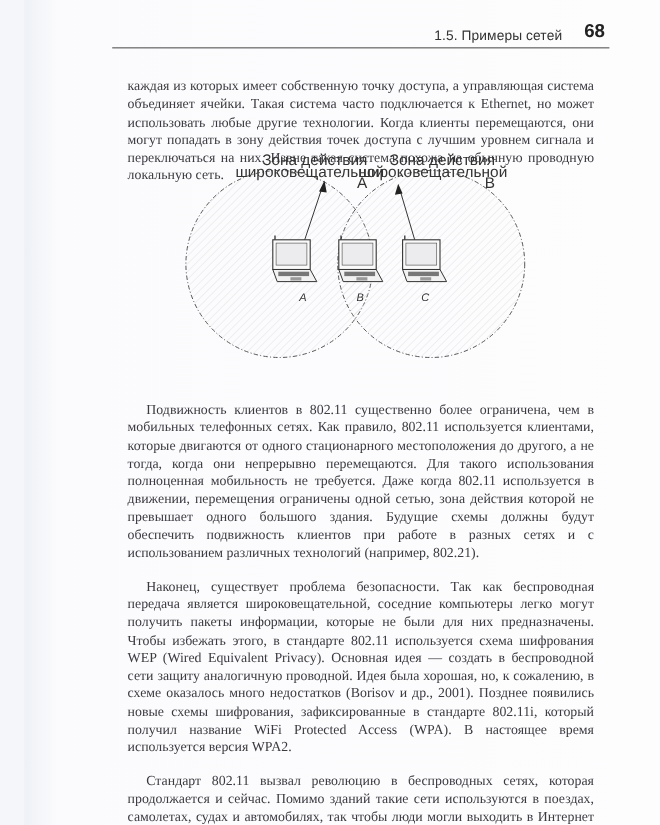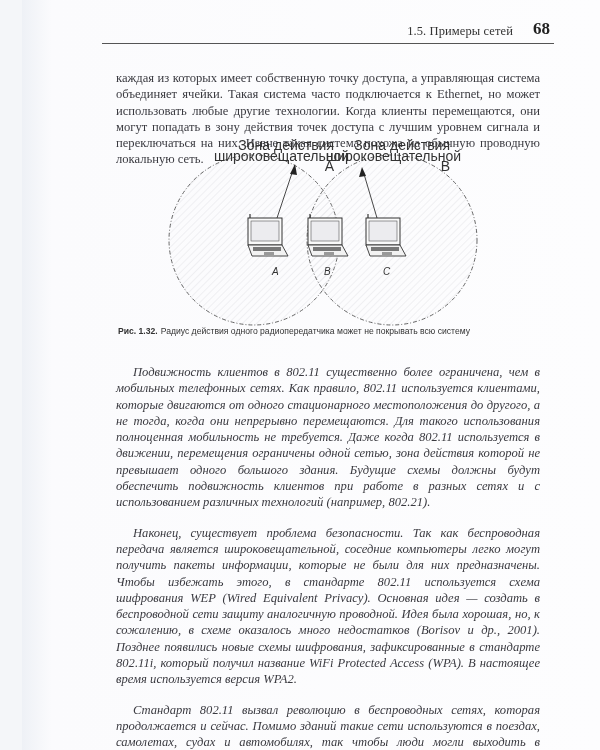--- a/index.html
+++ b/index.html
@@ -16,38 +16,38 @@
       width: 578px; height: 750px;
       background: linear-gradient(90deg, #eef1f6 0px, #fbfbfd 30px, #fdfdfe 100%);
     }
     .running-head {
       position: absolute;
       left: 80px; top: 18px;
       width: 452px; height: 26px;
       border-bottom: 1px solid #555;
       display: flex; justify-content: flex-end; align-items: flex-end;
       padding-bottom: 4px;
-      font-family: Liberation Serif, serif;
+      font-family: Liberation Sans, sans-serif;
     }
     .running-head .section {
       font-size: 12.5px; color: #333; margin-right: 20px; letter-spacing: 0.1px;
     }
     .running-head .page-num {
       font-size: 17px; font-weight: bold; color: #222; margin-right: 4px;
     }
     .text {
       position: absolute;
       left: 80px; width: 452px;
       font-size: 12.6px;
       line-height: 16.3px;
       text-align: justify;
       color: #3a3a40;
     }
     .text p { margin: 14px; }
-    .text p.indent { text-indent: 17px; font-style: italic; }
+    .text p.indent { text-indent: 17px; }
     #para-top { top: 56px; }
     #para-block { top: 350px; }
     .figure {
       position: absolute;
       left: 80px; top: 138px; width: 452px; height: 190px;
     }
     .figure svg { position: absolute; left: 0; top: 0; }
     .fig-label {
       position: absolute;
       font-family: "Liberation Sans", "DejaVu Sans", sans-serif;
@@ -138,23 +138,20 @@
     <div class="fig-label" style="left:224px; top:2px; width:124px;">
       <div>Зона действия</div>
       <div>широковещательной B</div>
     </div>
 
     <span class="laptop-letter" style="left:170px; top:128px;">A</span>
     <span class="laptop-letter" style="left:222px; top:128px;">B</span>
     <span class="laptop-letter" style="left:281px; top:128px;">C</span>
   </div>
 
-  <div class="caption">
-    <span class="caption-num">Рис. 1.32.</span><span>Радиус действия одного радиопередатчика может не покрывать всю систему</span>
-  </div>
 
   <div class="text" id="para-block">
     <p class="indent">Подвижность клиентов в 802.11 существенно более ограничена, чем в мобильных телефонных сетях. Как правило, 802.11 используется клиентами, которые двигаются от одного стационарного местоположения до другого, а не тогда, когда они непрерывно перемещаются. Для такого использования полноценная мобильность не требуется. Даже когда 802.11 используется в движении, перемещения ограничены одной сетью, зона действия которой не превышает одного большого здания. Будущие схемы должны будут обеспечить подвижность клиентов при работе в разных сетях и с использованием различных технологий (например, 802.21).</p>
     <p class="indent">Наконец, существует проблема безопасности. Так как беспроводная передача является широковещательной, соседние компьютеры легко могут получить пакеты информации, которые не были для них предназначены. Чтобы избежать этого, в стандарте 802.11 используется схема шифрования WEP (Wired Equivalent Privacy). Основная идея — создать в беспроводной сети защиту аналогичную проводной. Идея была хорошая, но, к сожалению, в схеме оказалось много недостатков (Borisov и др., 2001). Позднее появились новые схемы шифрования, зафиксированные в стандарте 802.11i, который получил название WiFi Protected Access (WPA). В настоящее время используется версия WPA2.</p>
     <p class="indent">Стандарт 802.11 вызвал революцию в беспроводных сетях, которая продолжается и сейчас. Помимо зданий такие сети используются в поездах, самолетах, судах и автомобилях, так чтобы люди могли выходить в Интернет везде, где бы они ни оказались. Мобильные телефоны и вся бытовая электроника, от игровых приставок до цифровых фотоаппаратов, могут получить доступ в сеть. Мы возвратимся к этому подробно в главе 4.</p>
   </div>
 
 </div>
 
 </body></html>

